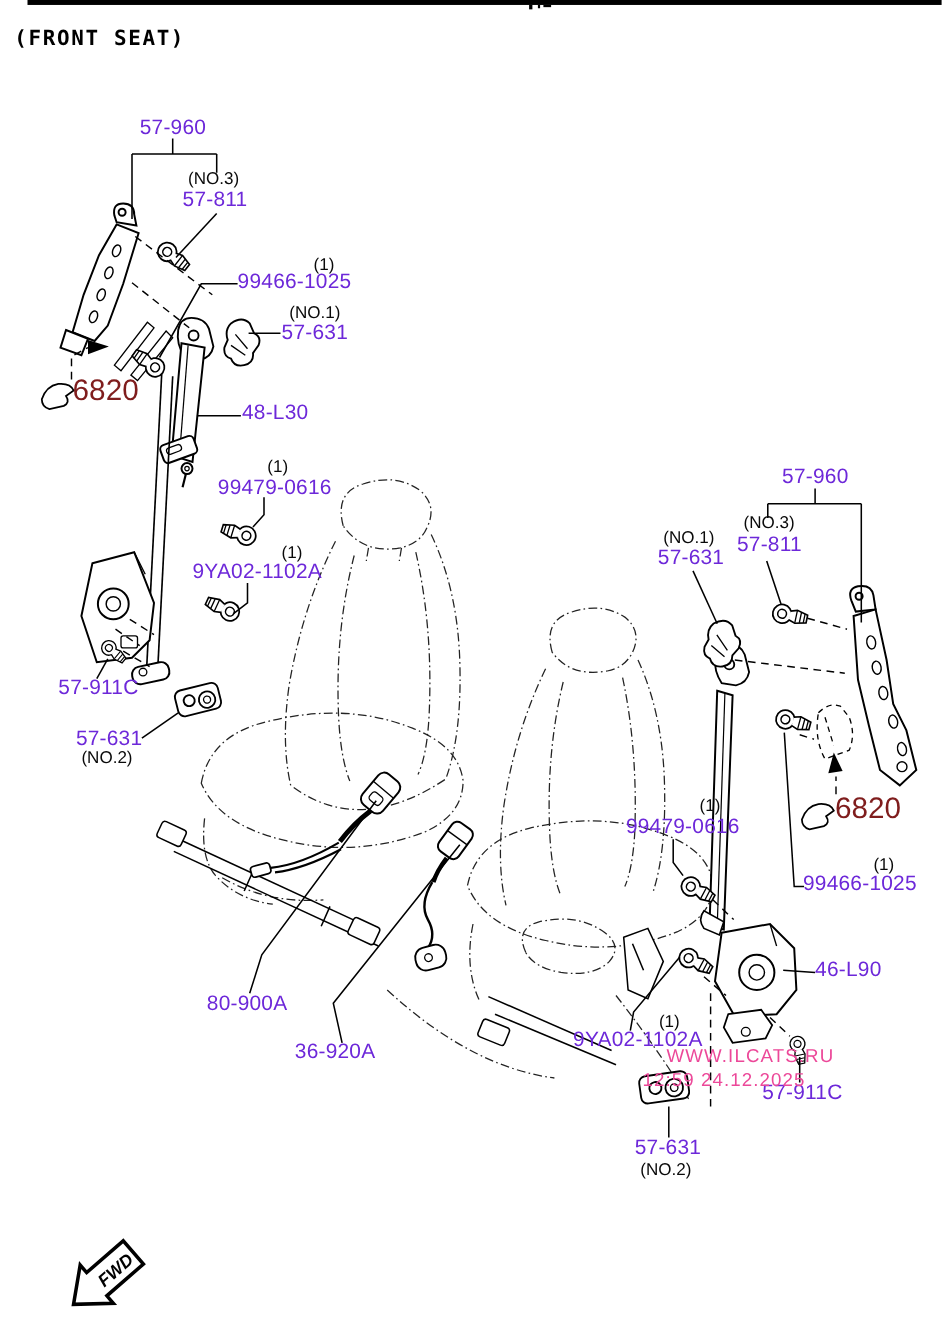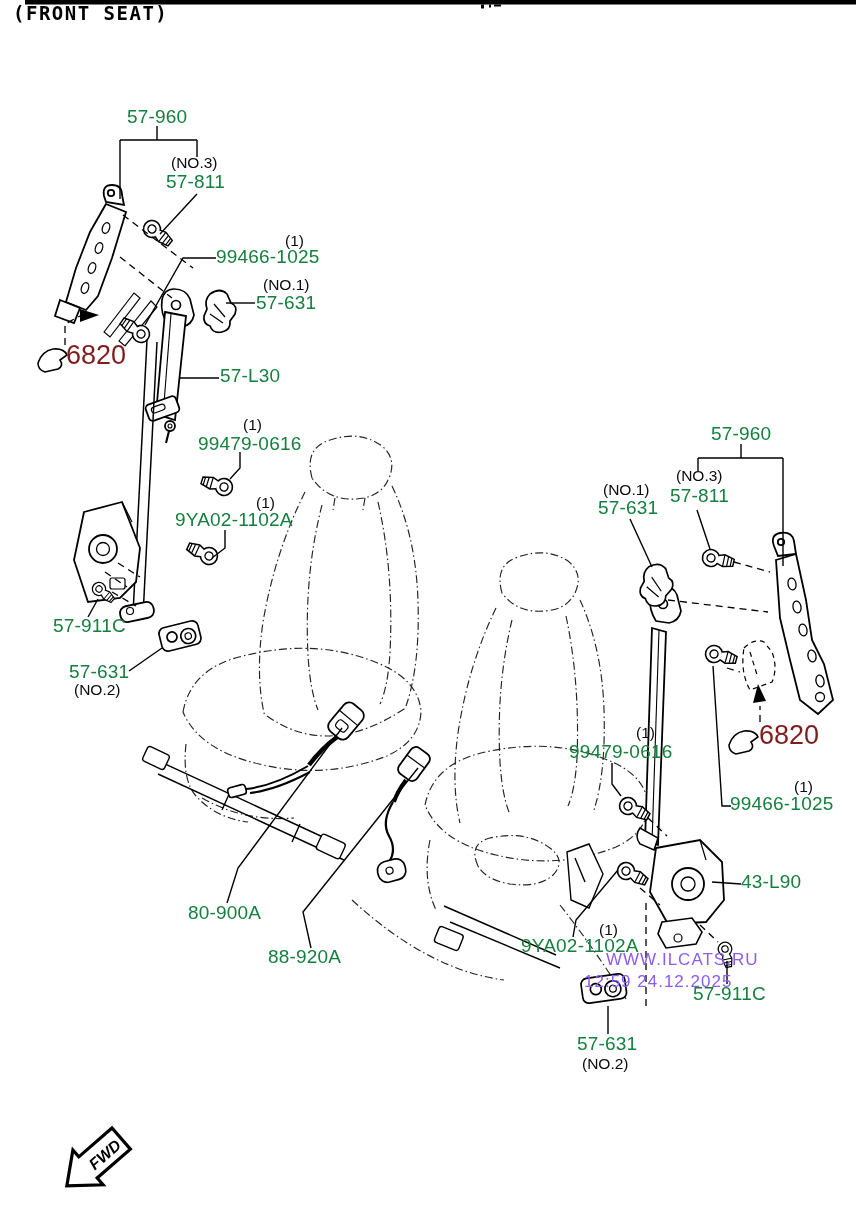--- a/index.html
+++ b/index.html
@@ -1,25 +1,25 @@
 <!DOCTYPE html>
 <html><head>
 <meta charset="utf-8">
 <style>
   html,body{margin:0;padding:0;background:#fff;}
   .stage{position:relative;width:864px;height:1214px;background:#fff;overflow:hidden;
          font-family:"Liberation Sans",sans-serif;color:#0a0a0a;}
   .art{position:absolute;left:0;top:0;}
-  .lbl{position:absolute;font-size:19px;line-height:1;white-space:nowrap;color:#15803d;
+  .lbl{position:absolute;font-size:19px;line-height:1;white-space:nowrap;color:#6d28d9;
        font-family:"Liberation Sans",sans-serif;letter-spacing:0.2px;}
   .lbl-sm{position:absolute;font-size:15.5px;line-height:1;white-space:nowrap;color:#0a0a0a;text-align:right;}
   .lbl-lg{position:absolute;font-size:27px;line-height:1;white-space:nowrap;color:#7f1d1d;}
   .title{position:absolute;font-family:"DejaVu Sans Mono",monospace;font-weight:bold;
          font-size:19px;letter-spacing:1.5px;color:#000;white-space:nowrap;}
-  .wm{position:absolute;font-size:17px;line-height:1;color:#8b5cf6;letter-spacing:1px;white-space:nowrap;}
+  .wm{position:absolute;font-size:17px;line-height:1;color:#ec4899;letter-spacing:1px;white-space:nowrap;}
 </style>
 </head>
 <body>
 
 <div class="stage">
 
 <svg class="art" width="864" height="1214" viewBox="0 0 864 1214">
   <defs>
     <g id="bolt">
       <circle r="8.5" fill="#fff" stroke="#000" stroke-width="1.6"></circle>
@@ -282,53 +282,53 @@
     <path d="M727,984 L727,961"></path>
     <path d="M608,1034 L608,1006"></path>
   </g>
 
   <g transform="translate(112,1128) rotate(-41)">
     <path d="M0,0 L-44,0 L-44,-9 L-72,14 L-44,37 L-44,28 L0,28 Z" fill="#fff" stroke="#000" stroke-width="3.2" stroke-linejoin="miter"></path>
     <text x="-41" y="21" font-size="16" font-weight="bold" font-style="italic" font-family="Liberation Sans, sans-serif" fill="#000">FWD</text>
   </g>
 </svg>
 
-<div class="title" style="left:13px;top:2px">(FRONT SEAT)</div>
+<div class="title" style="left:13px;top:24px">(FRONT SEAT)</div>
 
 <div class="lbl" style="left:127px;top:107px">57-960</div>
 <div class="lbl-sm" style="left:171px;top:155px">(NO.3)</div>
 <div class="lbl" style="left:166px;top:172px">57-811</div>
 <div class="lbl-sm" style="left:285px;top:233px">(1)</div>
 <div class="lbl" style="left:216px;top:247px">99466-1025</div>
 <div class="lbl-sm" style="left:263px;top:277px">(NO.1)</div>
 <div class="lbl" style="left:256px;top:293px">57-631</div>
 <div class="lbl-lg" style="left:66px;top:342px">6820</div>
-<div class="lbl" style="left:220px;top:366px">57-L30</div>
+<div class="lbl" style="left:220px;top:366px">48-L30</div>
 <div class="lbl-sm" style="left:243px;top:417px">(1)</div>
 <div class="lbl" style="left:198px;top:434px">99479-0616</div>
 <div class="lbl-sm" style="left:256px;top:495px">(1)</div>
 <div class="lbl" style="left:175px;top:510px">9YA02-1102A</div>
 <div class="lbl" style="left:53px;top:616px">57-911C</div>
 <div class="lbl" style="left:69px;top:662px">57-631</div>
 <div class="lbl-sm" style="left:74px;top:682px">(NO.2)</div>
 
 <div class="lbl" style="left:188px;top:903px">80-900A</div>
-<div class="lbl" style="left:268px;top:947px">88-920A</div>
+<div class="lbl" style="left:268px;top:947px">36-920A</div>
 
 <div class="lbl" style="left:711px;top:424px">57-960</div>
 <div class="lbl-sm" style="left:676px;top:468px">(NO.3)</div>
 <div class="lbl" style="left:670px;top:486px">57-811</div>
 <div class="lbl-sm" style="left:603px;top:482px">(NO.1)</div>
 <div class="lbl" style="left:598px;top:498px">57-631</div>
 <div class="lbl-sm" style="left:636px;top:725px">(1)</div>
 <div class="lbl" style="left:569px;top:742px">99479-0616</div>
 <div class="lbl-lg" style="left:759px;top:722px">6820</div>
 <div class="lbl-sm" style="left:794px;top:779px">(1)</div>
 <div class="lbl" style="left:730px;top:794px">99466-1025</div>
-<div class="lbl" style="left:741px;top:872px">43-L90</div>
+<div class="lbl" style="left:741px;top:872px">46-L90</div>
 <div class="lbl-sm" style="left:599px;top:922px">(1)</div>
 <div class="lbl" style="left:521px;top:936px">9YA02-1102A</div>
 <div class="lbl" style="left:693px;top:984px">57-911C</div>
 <div class="lbl" style="left:577px;top:1034px">57-631</div>
 <div class="lbl-sm" style="left:582px;top:1056px">(NO.2)</div>
 
 <div class="wm" style="left:606px;top:951px">WWW.ILCATS.RU</div>
 <div class="wm" style="left:584px;top:973px">12:59 24.12.2025</div>
 
 </div>

